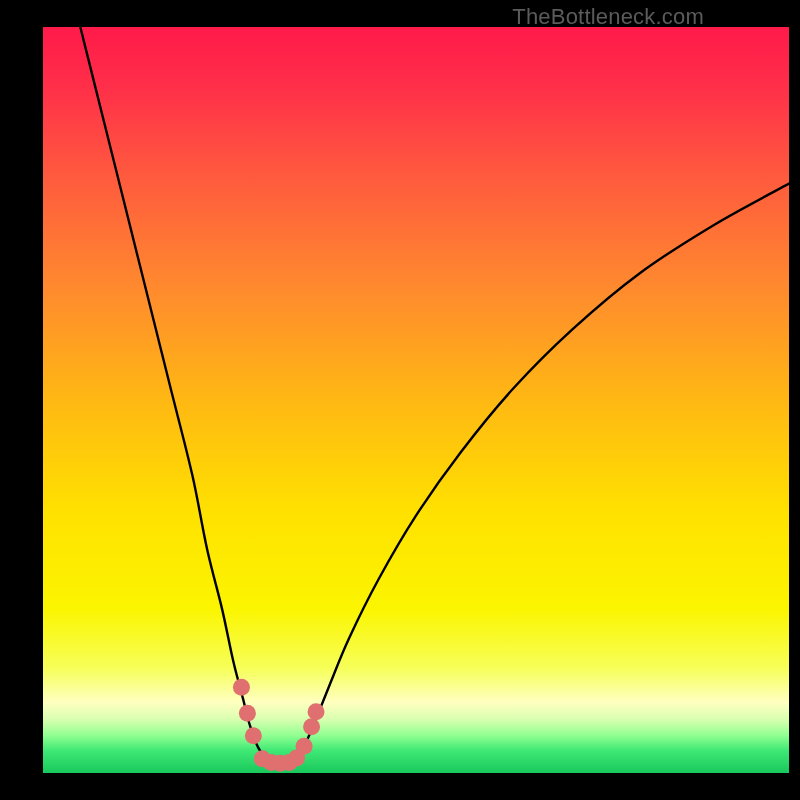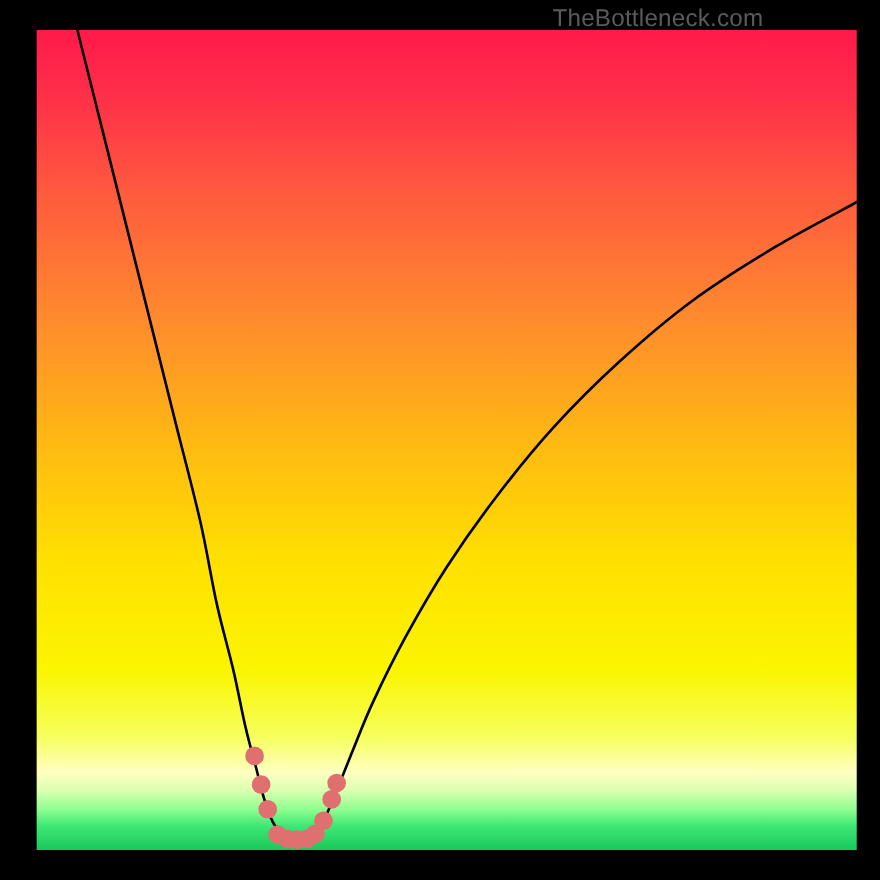--- a/index.html
+++ b/index.html
@@ -6,21 +6,21 @@
     margin: 0;
     padding: 0;
     width: 800px;
     height: 800px;
     overflow: hidden;
     background: #000;
     font-family: Arial, Helvetica, sans-serif;
   }
   .frame {
     position: absolute;
-    left: 6px; top: 0;
+    left: 16px; top: 0;
     width: 700px; height: 800px;
     background: #000;
   }
   .plot {
     position: absolute;
     left: 27px;
     top: 27px;
     width: 746px;
     height: 746px;
     overflow: hidden;

